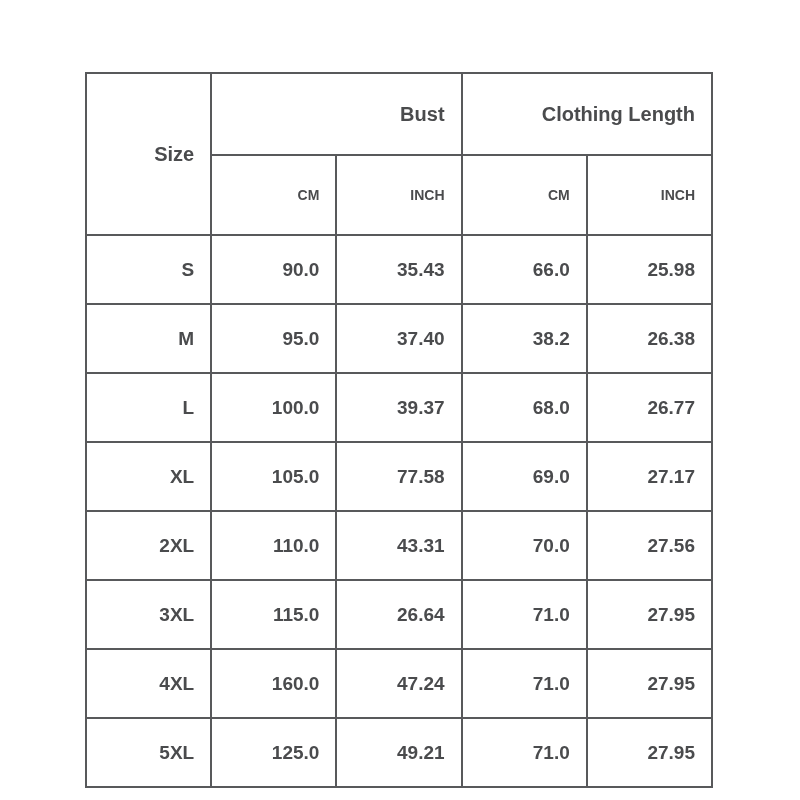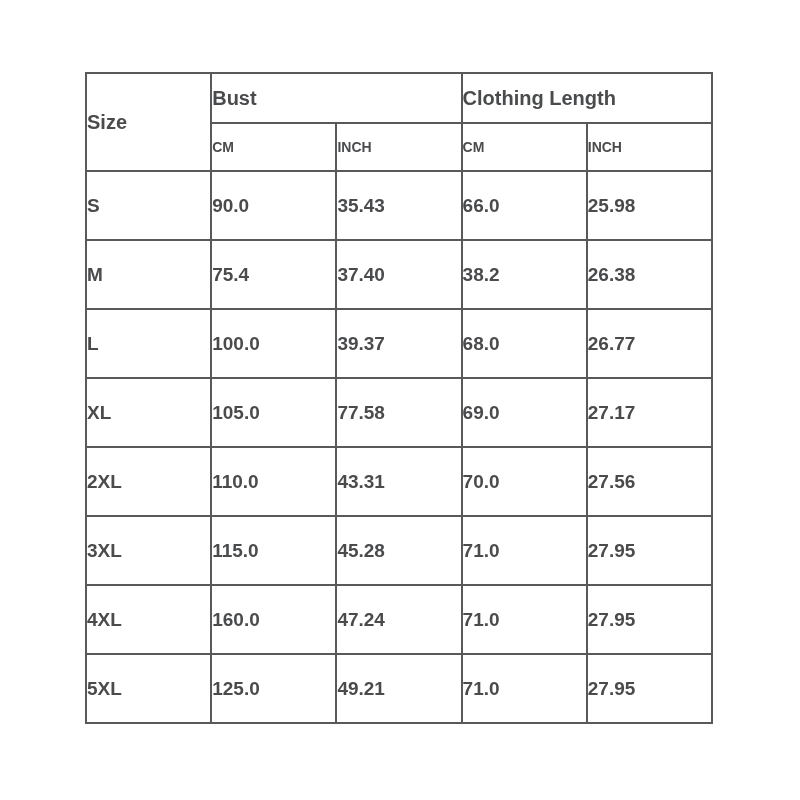--- a/index.html
+++ b/index.html
@@ -18,23 +18,23 @@
   table.size-chart {
     border-collapse: collapse;
     table-layout: fixed;
     width: 628px;
     color: #4a4b4d;
   }
   table.size-chart col { width: 20%; }
   table.size-chart th,
   table.size-chart td {
     border: 2px solid #58595b;
-    text-align: left;
+    text-align: right;
     vertical-align: middle;
-    padding: 0;
+    padding: 16px;
     font-size: 19px;
     background: #ffffff;
   }
   table.size-chart th {
     font-weight: 600;
     font-size: 20px;
   }
   tr.hdr-top th { height: 48px; }
   tr.hdr-sub th { height: 46px; font-size: 14px; }
   tr.data-row { height: 69px; }
@@ -69,21 +69,21 @@
     <tbody>
       <tr class="data-row">
         <td class="size-col">S</td>
         <td>90.0</td>
         <td>35.43</td>
         <td>66.0</td>
         <td>25.98</td>
       </tr>
       <tr class="data-row">
         <td class="size-col">M</td>
-        <td>75.4</td>
+        <td>95.0</td>
         <td>37.40</td>
         <td>38.2</td>
         <td>26.38</td>
       </tr>
       <tr class="data-row">
         <td class="size-col">L</td>
         <td>100.0</td>
         <td>39.37</td>
         <td>68.0</td>
         <td>26.77</td>
@@ -98,21 +98,21 @@
       <tr class="data-row">
         <td class="size-col">2XL</td>
         <td>110.0</td>
         <td>43.31</td>
         <td>70.0</td>
         <td>27.56</td>
       </tr>
       <tr class="data-row">
         <td class="size-col">3XL</td>
         <td>115.0</td>
-        <td>45.28</td>
+        <td>26.64</td>
         <td>71.0</td>
         <td>27.95</td>
       </tr>
       <tr class="data-row">
         <td class="size-col">4XL</td>
         <td>160.0</td>
         <td>47.24</td>
         <td>71.0</td>
         <td>27.95</td>
       </tr>

